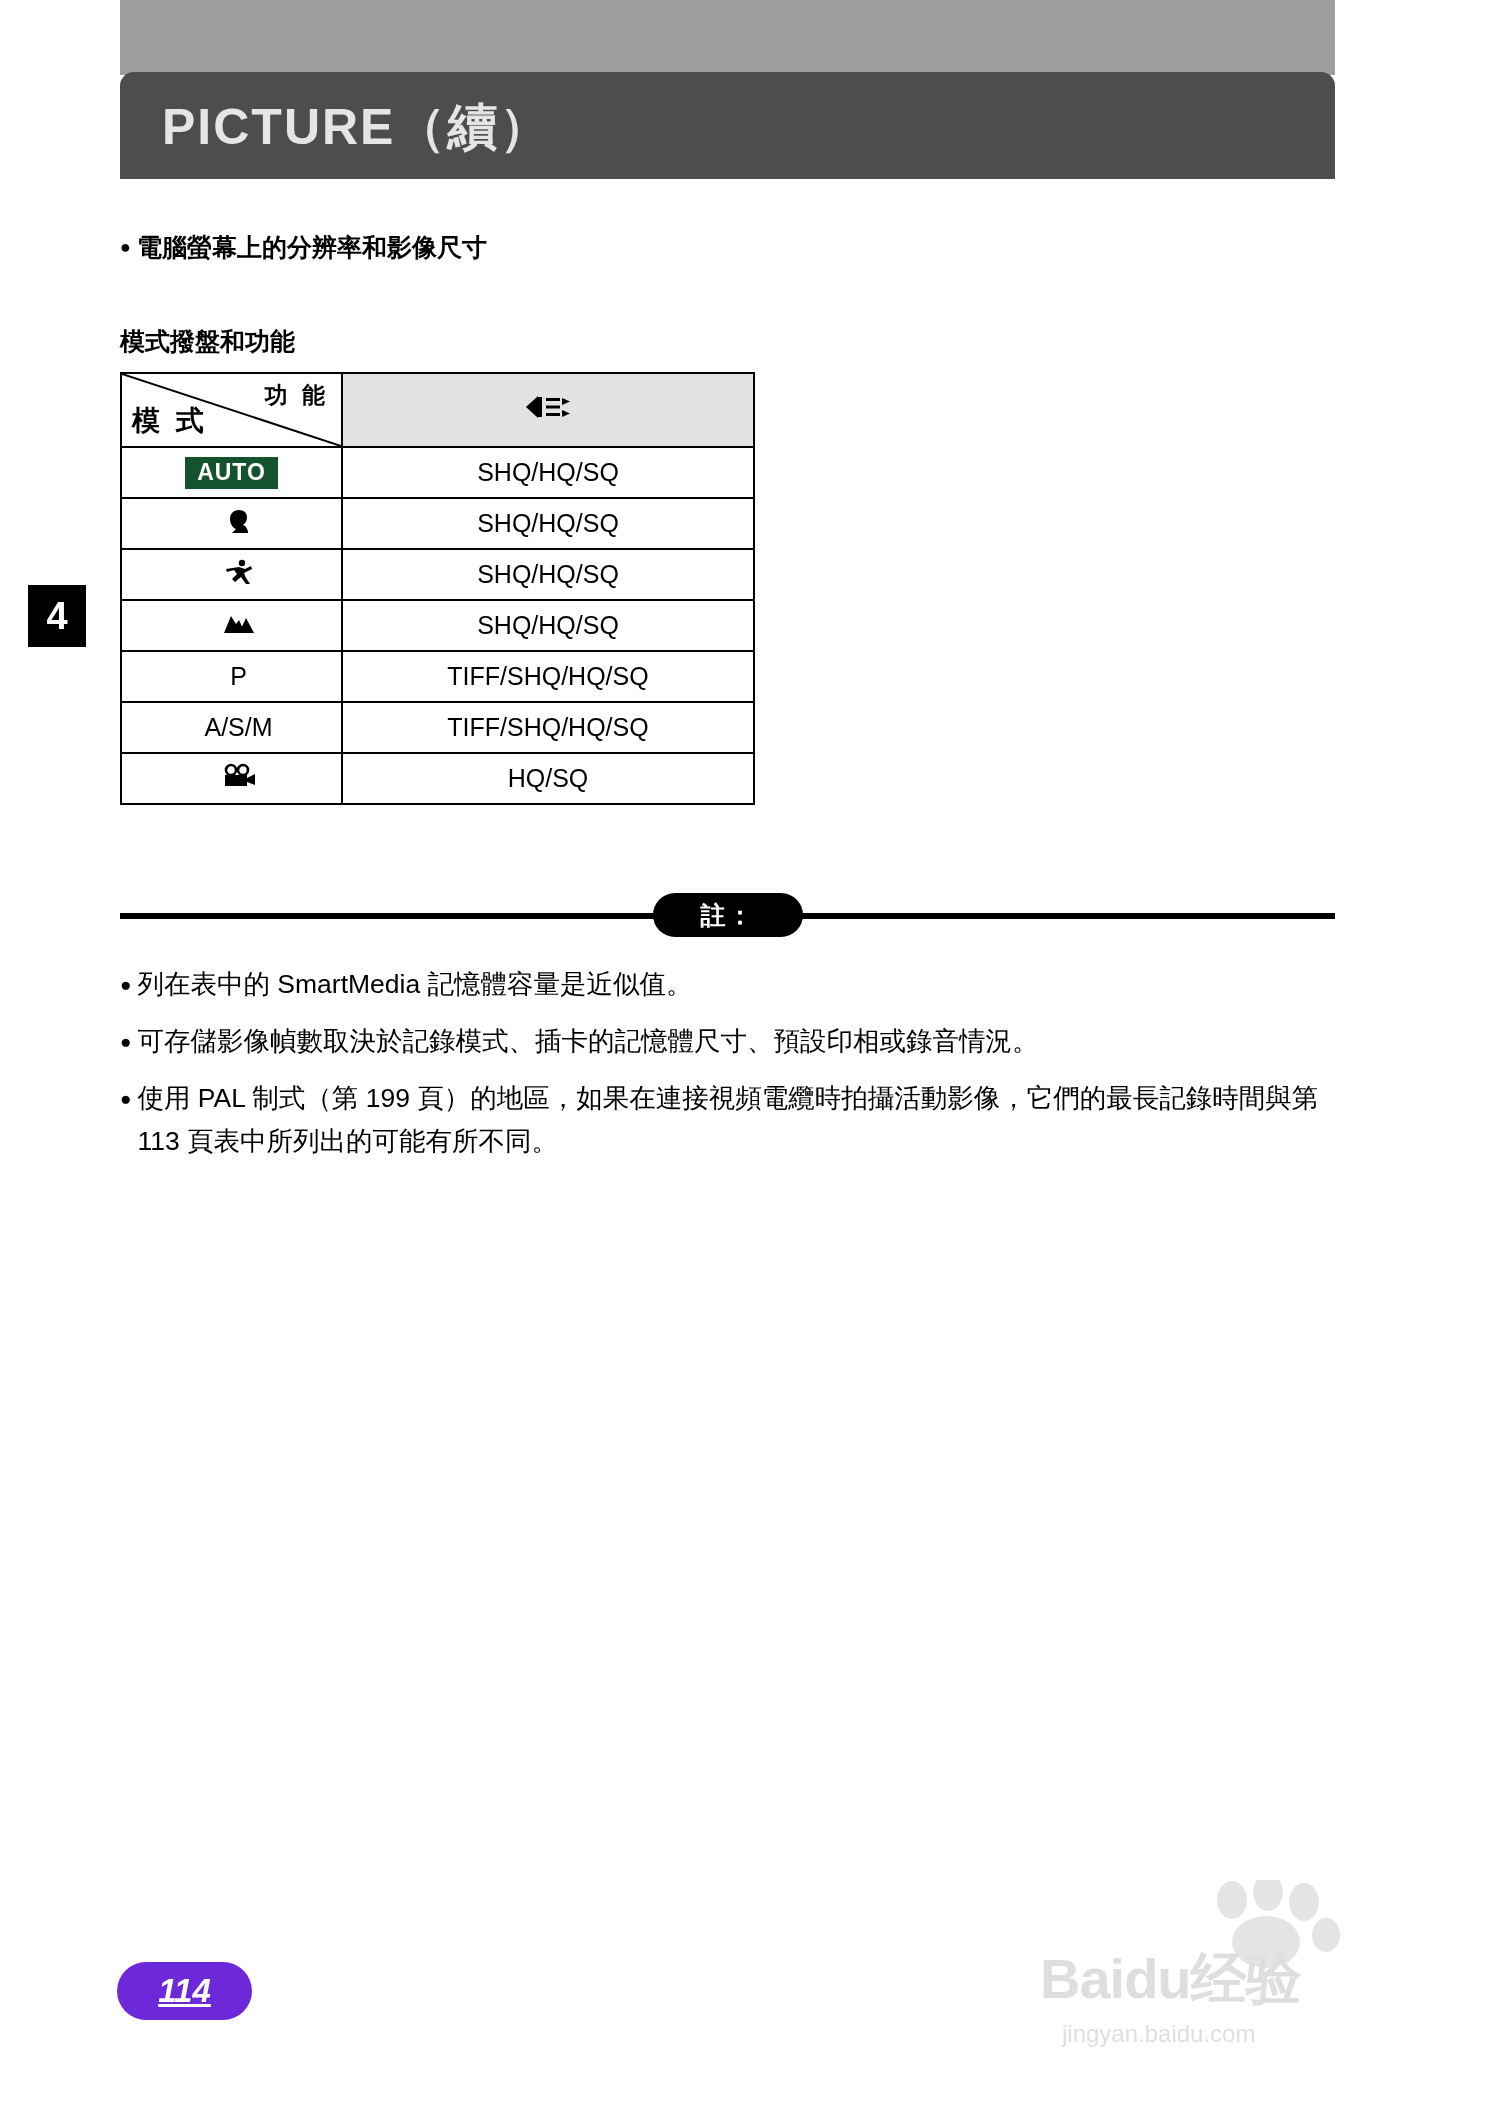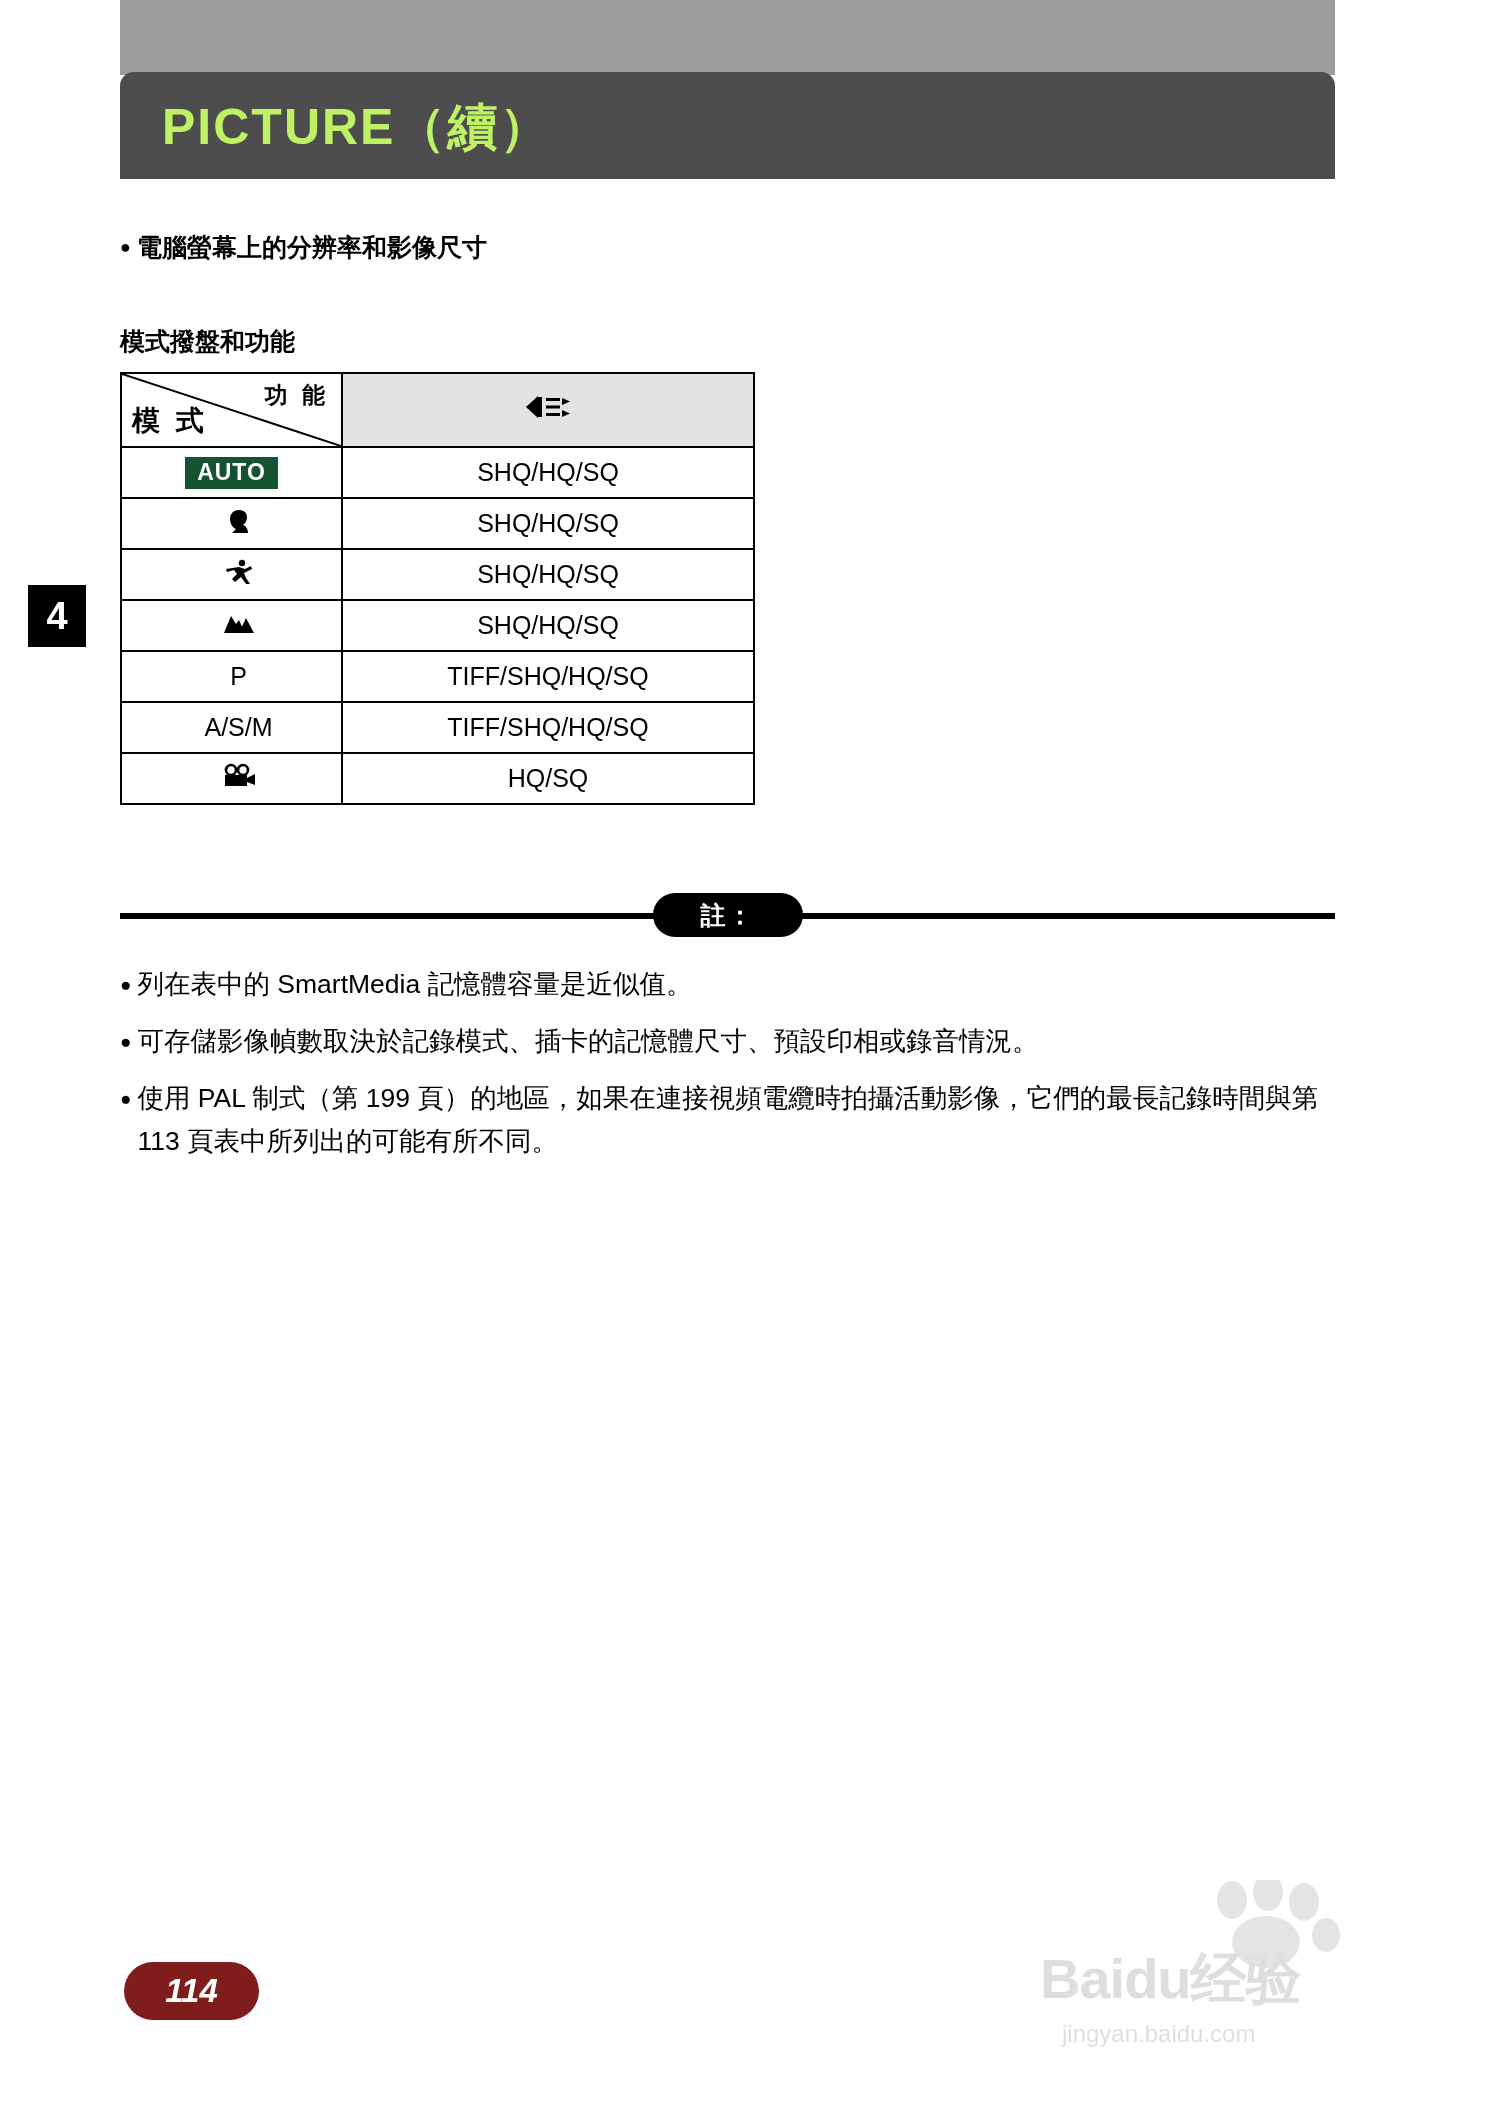--- a/index.html
+++ b/index.html
@@ -34,21 +34,21 @@
     width: 1215px;
     height: 107px;
     background: #4d4d4d;
     border-top-left-radius: 14px;
     border-top-right-radius: 14px;
   }
   .title-text {
     position: absolute;
     left: 42px;
     top: 22px;
-    color: #bef264;
+    color: #e5e5e5;
     font-size: 50px;
     font-weight: bold;
     letter-spacing: 2px;
     white-space: nowrap;
   }
 
   
   .chapter-tab {
     position: absolute;
     left: 28px;
@@ -221,33 +221,34 @@
     flex: 0 0 auto;
     font-size: 19px;
     margin-right: 6px;
     padding-top: 7px;
   }
   .note-item .txt { flex: 1 1 auto; }
 
   
   .page-num {
     position: absolute;
-    left: 124px;
+    left: 117px;
     top: 1962px;
     width: 135px;
     height: 58px;
-    background: #7f1d1d;
+    background: #6d28d9;
     border-radius: 29px;
     color: #ffffff;
     font-size: 33px;
     font-style: italic;
     font-weight: bold;
     display: flex;
     align-items: center;
     justify-content: center;
+    text-decoration: underline;
   }
 
   
   .watermark {
     position: absolute;
     left: 1020px;
     top: 1880px;
     width: 360px;
     height: 190px;
     opacity: 0.22;

